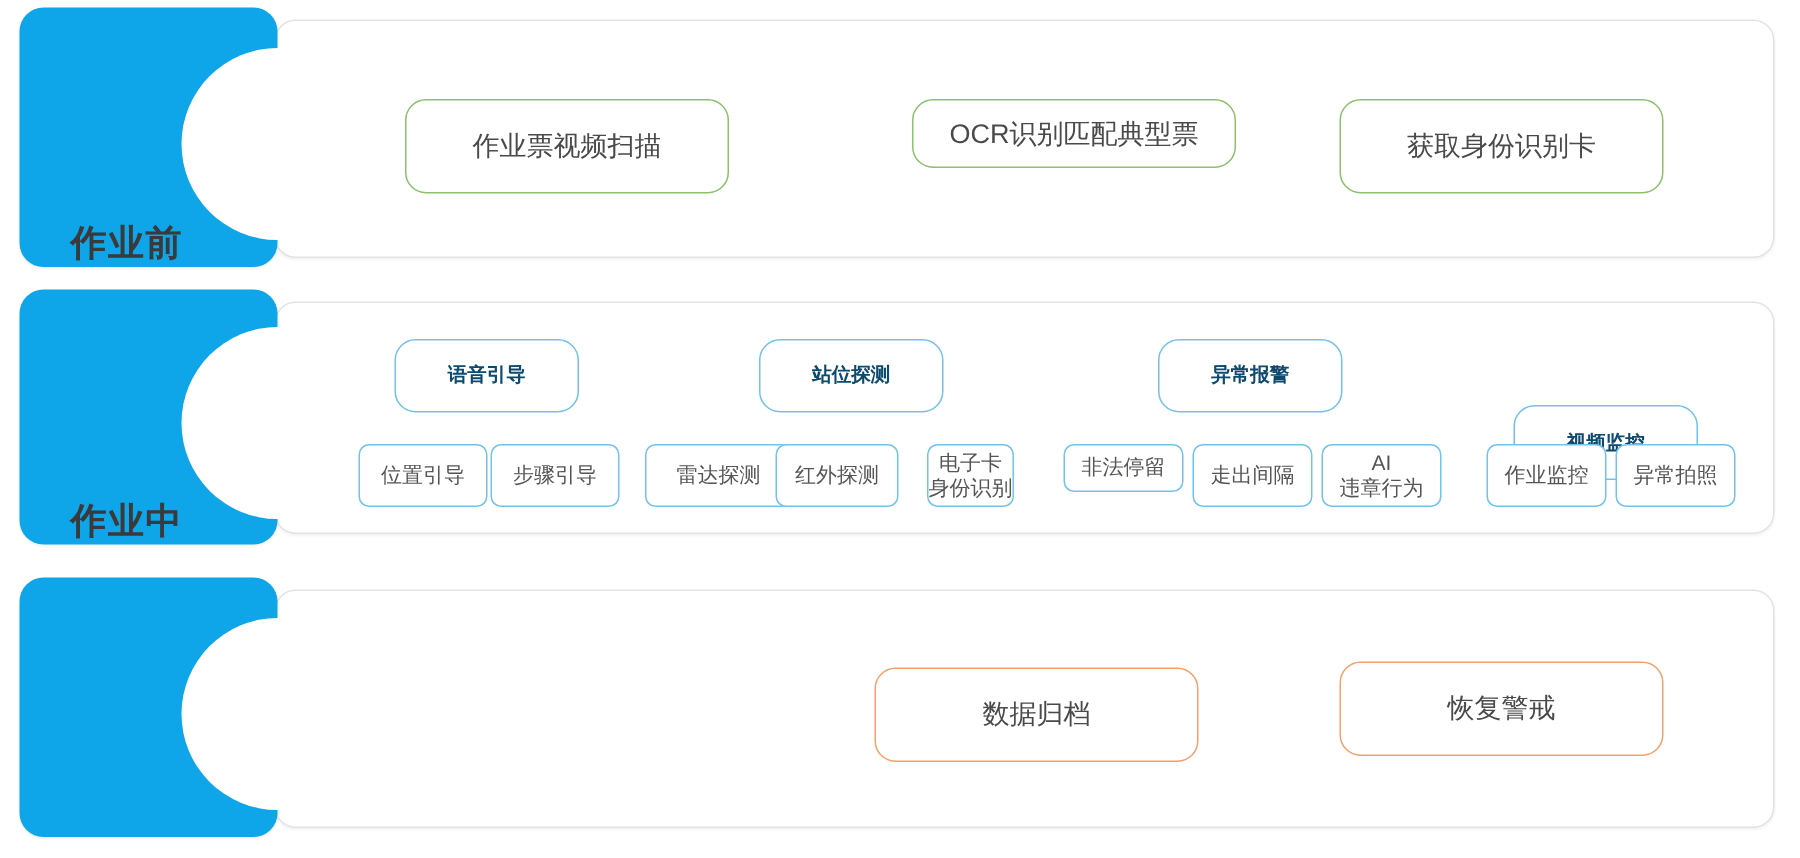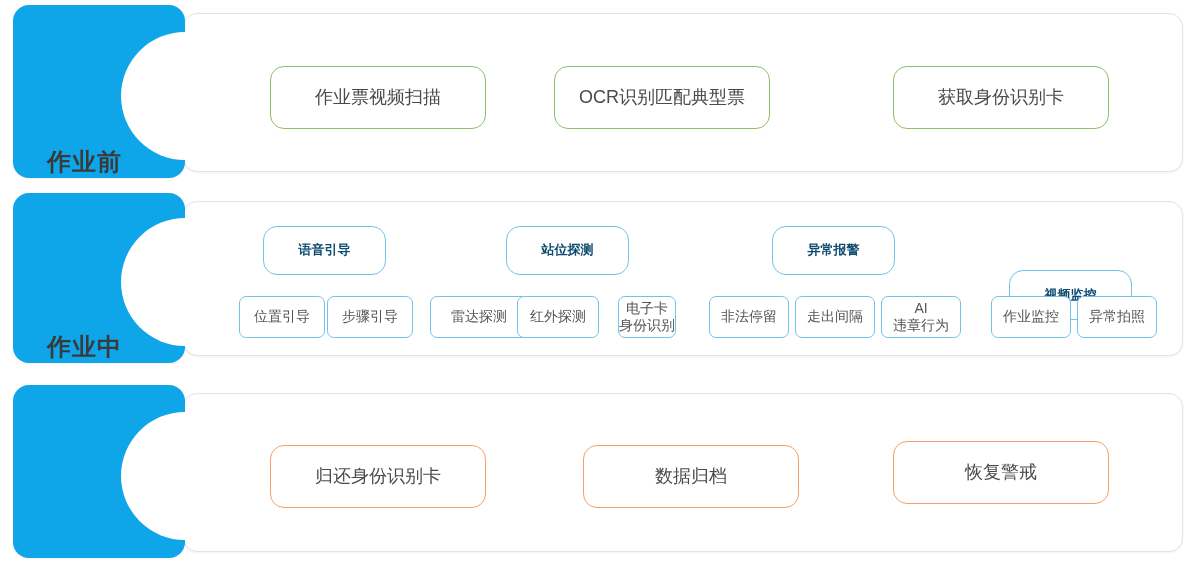--- a/index.html
+++ b/index.html
@@ -117,21 +117,21 @@
 
     <div class="phase-tab" style="height:173px;">
       <span class="phase-tab-label">作业前</span>
       <span class="tab-notch" style="right:-64px;top:27px;width:128px;height:128px;"></span>
     </div>
 
     <div class="node green plain" style="left:270px;top:61px;width:216px;height:63px;">
       <span>作业票视频扫描</span>
     </div>
 
-    <div class="node green plain" style="left:554px;top:61px;width:216px;height:63px;">
+    <div class="node green plain" style="left:608px;top:61px;width:216px;height:46px;">
       <span>OCR识别匹配典型票</span>
     </div>
 
     <div class="node green plain" style="left:893px;top:61px;width:216px;height:63px;">
       <span>获取身份识别卡</span>
     </div>
   </div>
 
   <div class="phase-row" style="top:193px;height:172px;">
 
@@ -172,21 +172,21 @@
     <div class="node blue sub" style="left:618px;top:296px;width:58px;height:42px;top:103px;">
       <span>
         <span>电子卡</span>
         <span class="line2">身份识别</span>
       </span>
     </div>
 
     <div class="node blue primary" style="left:772px;top:33px;width:123px;height:49px;">
       <span>异常报警</span>
     </div>
-    <div class="node blue sub" style="left:709px;top:103px;width:80px;height:42px;">
+    <div class="node blue sub" style="left:709px;top:103px;width:80px;height:32px;">
       <span>
         <span>非法停留</span>
       </span>
     </div>
     <div class="node blue sub" style="left:795px;top:103px;width:80px;height:42px;">
       <span>
         <span>走出间隔</span>
       </span>
     </div>
     <div class="node blue sub" style="left:881px;top:103px;width:80px;height:42px;">
@@ -212,23 +212,20 @@
   </div>
 
   <div class="phase-row" style="top:385px;height:180px;">
 
     <div class="phase-card" style="top:8px;height:159px;"></div>
 
     <div class="phase-tab" style="height:173px;">
       <span class="tab-notch" style="right:-64px;top:27px;width:128px;height:128px;"></span>
     </div>
 
-    <div class="node orange plain" style="left:270px;top:60px;width:216px;height:63px;">
-      <span>归还身份识别卡</span>
-    </div>
 
     <div class="node orange plain" style="left:583px;top:60px;width:216px;height:63px;">
       <span>数据归档</span>
     </div>
 
     <div class="node orange plain" style="left:893px;top:56px;width:216px;height:63px;">
       <span>恢复警戒</span>
     </div>
   </div>
 

